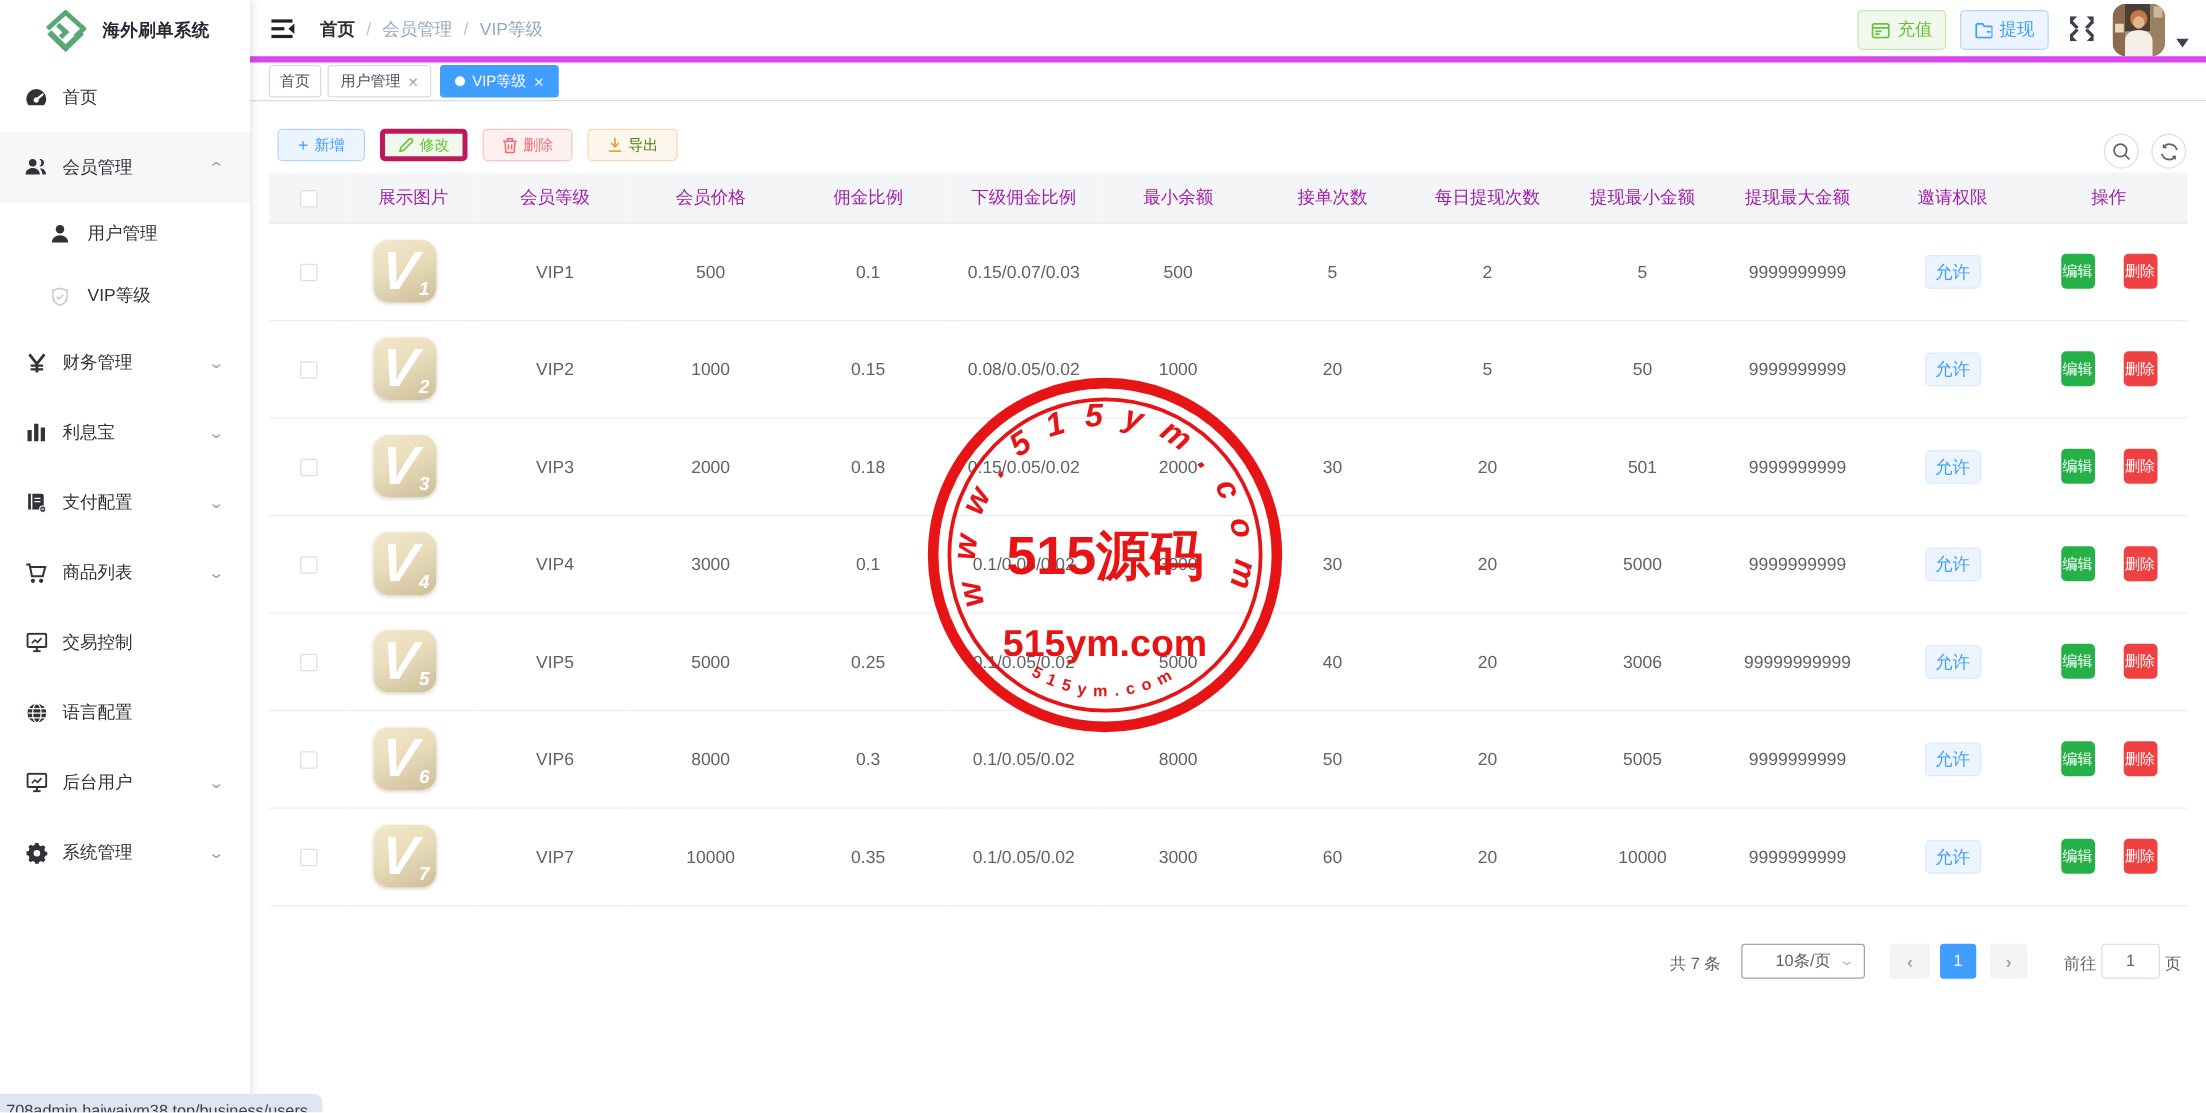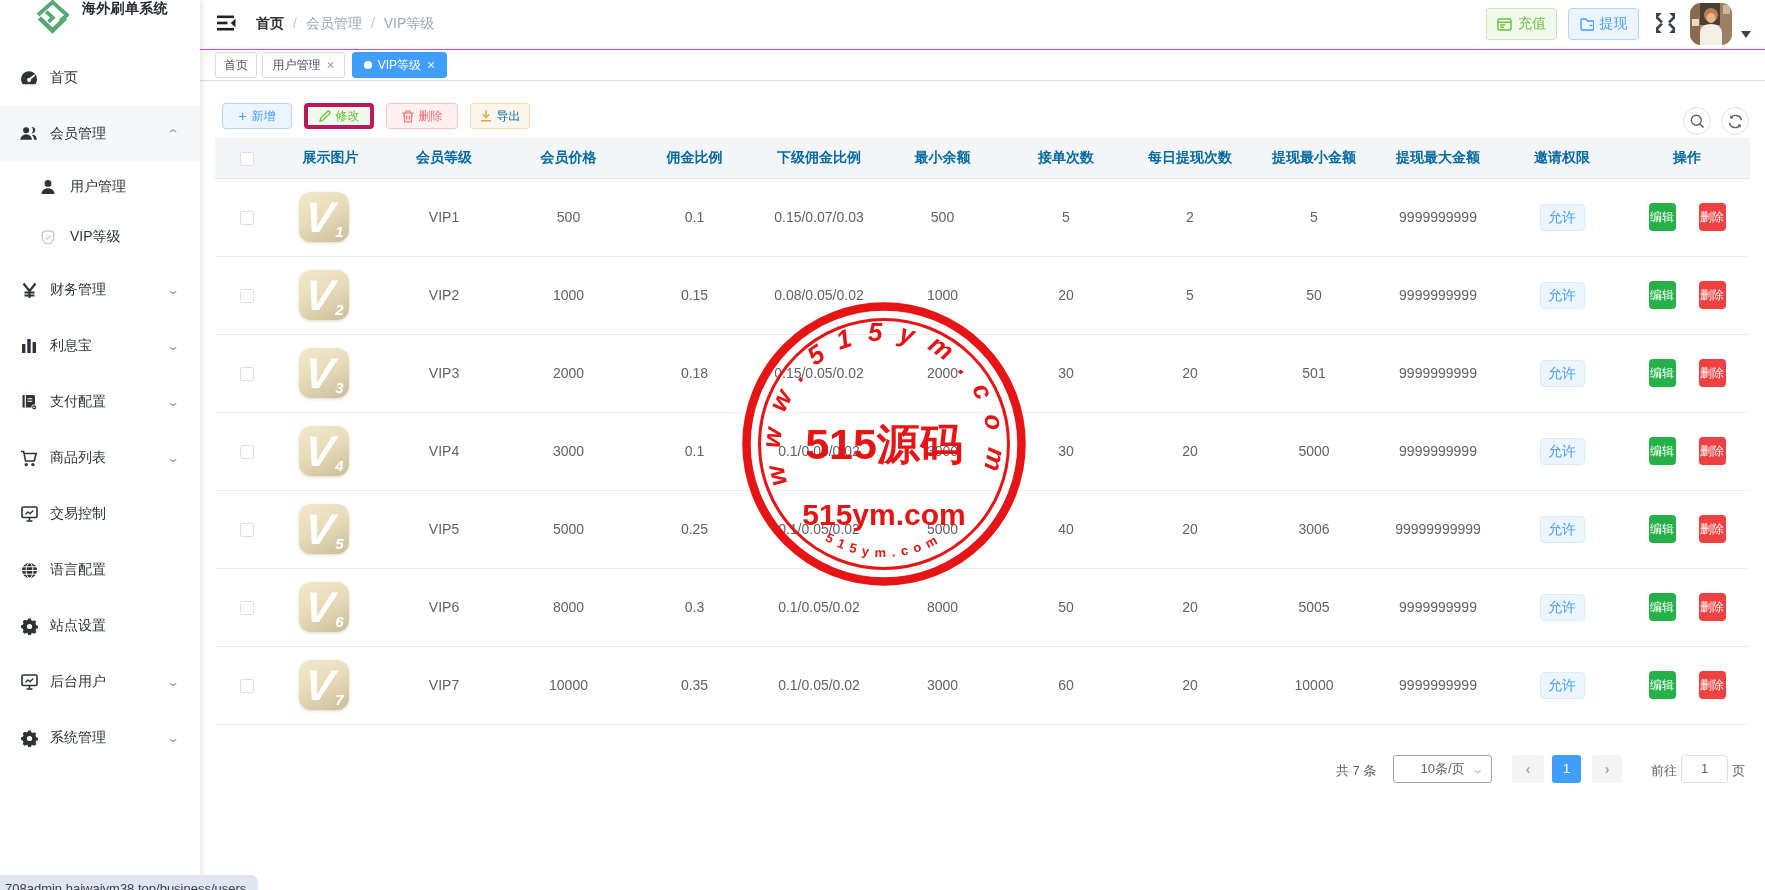--- a/index.html
+++ b/index.html
@@ -2,34 +2,34 @@
 <html lang="zh"><head>
 <meta charset="utf-8">
 <title>VIP等级</title>
 <style>
 *{margin:0;padding:0;box-sizing:border-box}
 html,body{width:1765px;height:890px;overflow:hidden;background:#fff;
  font-family:"Liberation Sans",sans-serif;color:#606266;position:relative}
 
 .sidebar{position:absolute;left:0;top:0;width:200px;height:890px;background:#fff;
  box-shadow:2px 0 6px rgba(0,21,41,.12);z-index:30}
-.logo{height:50px;display:flex;padding-left:36px}
+.logo{height:50px;display:flex;align-items:center;padding-left:36px}
 .logo svg{flex:0 0 33px}
 .logo span{font-size:14px;font-weight:700;color:#242b33;margin-left:13px;letter-spacing:.3px}
 .mi{display:flex;align-items:center;height:56px;font-size:14px;color:#2e3338;position:relative}
 .mi .ic{position:absolute;left:20px;width:18px;height:18px;display:flex;align-items:center;justify-content:center}
 .mi .tx{position:absolute;left:50px}
 .mi .ar{position:absolute;right:22px;color:#97a0ab;font-size:12px;transform:scaleX(1.4)}
 .sub{height:50px}
 .sub .ic{left:40px;width:16px;height:16px}
 .sub .tx{left:70px}
 .gray{background:#f6f7f8}
 
 .header{position:absolute;left:200px;top:0;width:1565px;height:50px;background:#fff;
- border-bottom:1px solid #d946ef;z-index:20}
+ border-bottom:5px solid #d946ef;z-index:20}
 .hamb{position:absolute;left:17px;top:15px}
 .bc{position:absolute;left:56px;top:15px;font-size:14px}
 .bc b{color:#303133;font-weight:700}
 .bc .sep{color:#c0c4cc;margin:0 9px;font-weight:400}
 .bc .g{color:#97a8be;font-weight:400}
 .hbtn{position:absolute;top:8px;height:32px;border-radius:4px;font-size:14px;display:flex;
  align-items:center;justify-content:center;gap:6px}
 .hbtn.cz{left:1286px;width:71px;background:#f0f9eb;border:1px solid #c2e7b0;color:#67c23a}
 .hbtn.tx2{left:1368px;width:71px;background:#ecf5ff;border:1px solid #b3d8ff;color:#409eff}
 .fsic{position:absolute;left:1456px;top:13px}
@@ -44,26 +44,26 @@
 .tab .x{color:#9aa0ab;font-size:14px}
 .tab.act{background:#409eff;border-color:#409eff;color:#fff}
 .tab.act .x{color:#e8f2ff}
 .dot{width:8px;height:8px;border-radius:50%;background:#fff;display:inline-block}
 
 .tbtn{position:absolute;top:103px;height:26px;border-radius:4px;font-size:12px;display:flex;
  align-items:center;justify-content:center;gap:5px}
 .tbtn.add{left:222px;width:70px;background:#ecf5ff;border:1px solid #b3d8ff;color:#409eff}
 .tbtn.mod{left:304px;width:70px;background:#f0f9eb;border:4px solid #be185d;color:#67c23a}
 .tbtn.del{left:386px;width:72px;background:#fef0f0;border:1px solid #fbc4c4;color:#f56c6c}
-.tbtn.exp{left:470px;width:60px;background:#fdf6ec;border:1px solid #f5dab1;color:#0369a1}
+.tbtn.exp{left:470px;width:72px;background:#fdf6ec;border:1px solid #f5dab1;color:#4d7c0f}
 .cbtn{position:absolute;top:107px;width:28px;height:28px;border:1px solid #dcdfe6;border-radius:50%;
  display:flex;align-items:center;justify-content:center}
 
 table{position:absolute;left:215px;top:138px;width:1535px;border-collapse:collapse;table-layout:fixed;z-index:5}
-th{height:40px;background:#f4f5f7;font-size:14px;font-weight:700;color:#0369a1;
+th{height:40px;background:#f4f5f7;font-size:14px;font-weight:400;color:#a21caf;
  border-bottom:1px solid #e3e6eb;text-align:center}
 td{height:78px;border-bottom:1px solid #ebeef5;font-size:14px;color:#606266;text-align:center;vertical-align:middle}
 .cb{width:14px;height:14px;border:1px solid #dcdfe6;border-radius:2px;background:#fff;display:inline-block;vertical-align:middle}
 .vbadge{width:50px;height:50px;border-radius:12px;margin:0 auto;position:relative;
  background:linear-gradient(155deg,#f3e8cd 0%,#e8dcba 45%,#cdbd9a 100%);box-shadow:0 1px 3px rgba(120,100,60,.25);transform:translateX(-7px)}
 .vbadge .v{position:absolute;left:6px;top:0;font-style:italic;font-weight:700;font-size:43px;
  color:#fff;transform:skewX(-6deg);line-height:50px}
 .vbadge .n{position:absolute;right:5px;bottom:2px;font-style:italic;font-weight:700;font-size:15px;color:#fff}
 .tag{display:inline-block;width:45px;height:27px;line-height:25px;background:#ecf5ff;
  border:1px solid #d9ecff;border-radius:4px;color:#409eff;font-size:14px}
@@ -213,29 +213,20 @@
       <span class="ic">
         <svg width="17" height="17" viewBox="0 0 17 17">
           <circle cx="8.5" cy="8.5" r="7.5" fill="#2f3338"></circle>
           <g stroke="#fff" stroke-width="1" fill="none">
             <ellipse cx="8.5" cy="8.5" rx="3.4" ry="7.5"></ellipse>
             <path d="M1 8.5h15M2 4.8h13M2 12.2h13"></path>
           </g>
         </svg>
       </span>
       <span class="tx">语言配置</span>
-    </div>
-<div class="mi">
-      <span class="ic">
-        <svg width="17" height="17" viewBox="0 0 17 17">
-          <path fill="#2f3338" d="M7 0h3l.5 2.2 1.9.8L14.5 2l2 2-1 2.1.8 1.9 2.2.5v3l-2.2.5-.8 1.9 1 2.1-2 2-2.1-1-1.9.8L10 20H7l-.5-2.2-1.9-.8-2.1 1-2-2 1-2.1-.8-1.9L-1.5 11v-3l2.2-.5.8-1.9-1-2.1 2-2 2.1 1 1.9-.8z" transform="scale(.85) translate(1.5 .5)"></path>
-          <circle cx="8.5" cy="8.5" r="2.6" fill="#fff"></circle>
-        </svg>
-      </span>
-      <span class="tx">站点设置</span>
     </div>
 <div class="mi">
       <span class="ic">
         <svg width="17" height="16" viewBox="0 0 17 16">
           <rect x="1" y="1" width="15" height="10.5" rx="1.2" fill="none" stroke="#2f3338" stroke-width="1.6"></rect>
           <path d="M5.5 15h6M8.5 11.5V15" stroke="#2f3338" stroke-width="1.6"></path>
           <path d="M4.5 8.5 7 6l2 1.8 3.2-3.3" fill="none" stroke="#2f3338" stroke-width="1.3"></path>
         </svg>
       </span>
       <span class="tx">后台用户</span>

